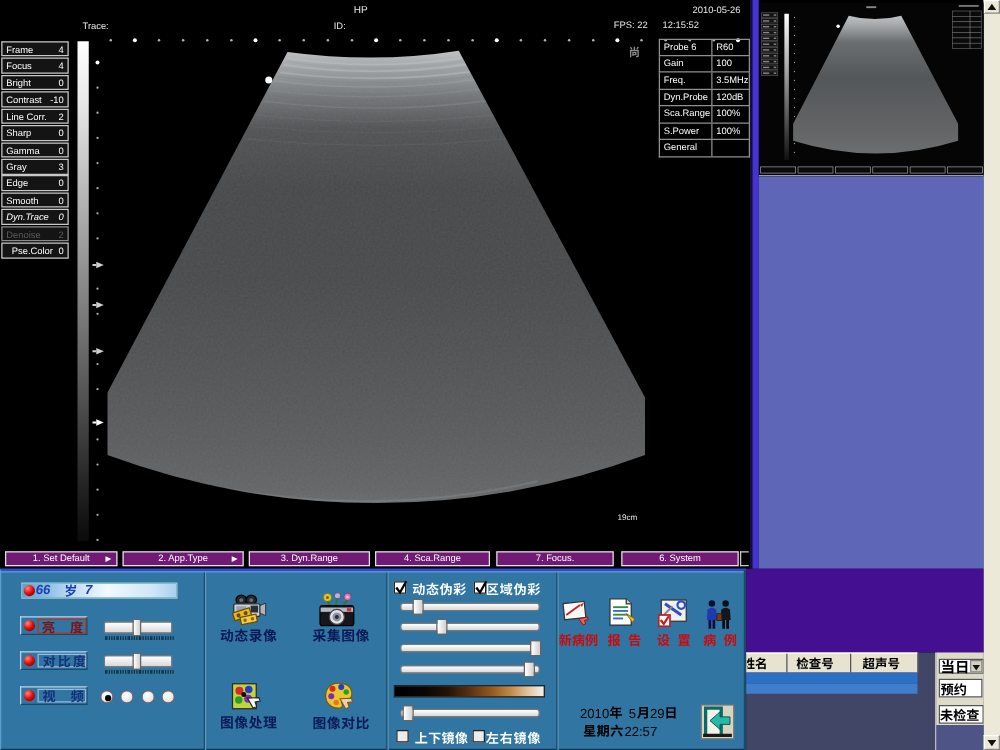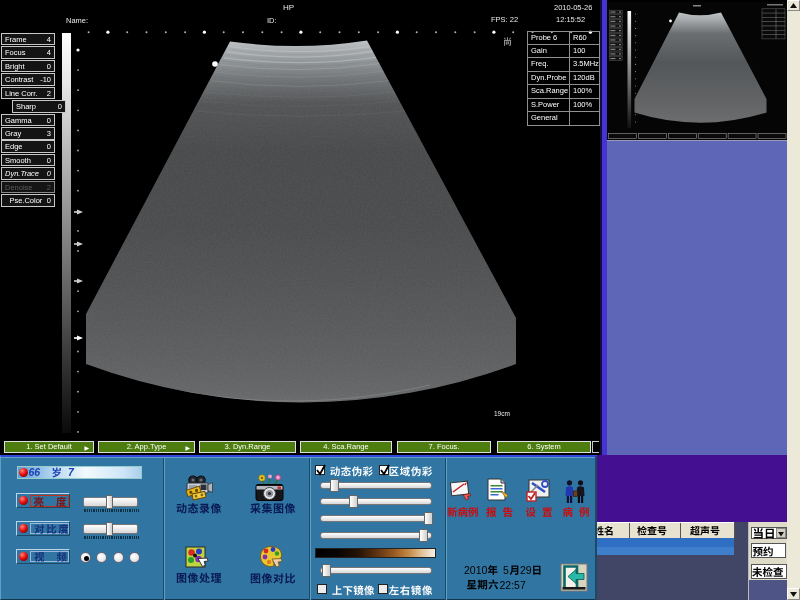--- a/index.html
+++ b/index.html
@@ -1,20 +1,20 @@
 <!DOCTYPE html>
 <html><head><meta charset="utf-8">
 <style>
 *{margin:0;padding:0;box-sizing:border-box}
 html,body{width:800px;height:600px;overflow:hidden;background:#000}
 body{font-family:"Liberation Sans",sans-serif;position:relative}
 .abs{position:absolute}
 .pbox{position:absolute;left:1px;width:54px;height:12.6px;background:#141414;border:1px solid #c8c8c8;color:#fff;font-size:7.5px;line-height:11px;padding:0 3px}
 .pbox .v{float:right}
-.mbtn{position:absolute;top:441px;height:12px;background:#4d7c0f;border:1px solid #e0e0e0;color:#fff;font-size:7.5px;line-height:10px;text-align:center}
+.mbtn{position:absolute;top:441px;height:12px;background:#701a75;border:1px solid #e0e0e0;color:#fff;font-size:7.5px;line-height:10px;text-align:center}
 .itr{position:absolute;left:527px;width:73px;height:13.5px;border:1px solid #909090;border-top:none;color:#fff;font-size:7.5px;line-height:12px}
 .itr .l{position:absolute;left:3px;top:0}
 .itr .r{position:absolute;left:45px;top:0}
 .slider{position:absolute;background:linear-gradient(#ffffff,#d8d8d8);border:1px solid #777;border-radius:2px}
 .thumb{position:absolute;background:linear-gradient(90deg,#fff,#cfcfcf);border:1px solid #666;border-radius:1px}
 .cbx{position:absolute;width:10px;height:10px;background:#fff;border:1px solid #222}
 </style></head><body>
 
 <svg width="0" height="0" style="position:absolute">
     <defs>
@@ -65,24 +65,24 @@
 <path id="u8d85" d="M633 -331H796V-207H633ZM521 -428V-112H916V-428ZM76 -395C75 -224 67 -63 16 37C42 47 92 74 112 89C133 43 148 -12 158 -73C237 39 357 64 544 64H934C942 28 962 -27 980 -54C889 -50 621 -50 544 -51C461 -51 394 -56 339 -73V-233H471V-337H339V-446H484V-491C507 -475 533 -454 546 -441C637 -499 693 -586 716 -713H821C816 -624 809 -586 800 -573C793 -565 783 -564 771 -564C756 -564 725 -564 690 -567C706 -540 718 -497 719 -466C764 -465 806 -466 831 -469C858 -473 879 -481 898 -503C922 -531 931 -604 938 -772C939 -785 939 -813 939 -813H496V-713H603C587 -631 550 -569 484 -527V-551H324V-644H466V-747H324V-849H214V-747H67V-644H214V-551H44V-446H232V-144C210 -172 191 -207 177 -252C179 -296 180 -341 181 -388Z"></path>
 <path id="u91c7" d="M775 -692C744 -613 686 -511 640 -447L740 -402C788 -464 849 -558 898 -644ZM128 -600C168 -543 206 -466 218 -416L328 -463C313 -515 271 -588 229 -643ZM813 -846C627 -812 332 -788 71 -780C83 -751 98 -699 101 -666C365 -674 674 -696 908 -737ZM54 -382V-264H346C261 -175 140 -94 21 -48C50 -22 91 28 111 60C227 5 342 -84 433 -187V86H561V-193C653 -89 770 2 886 57C907 24 947 -26 976 -51C859 -97 736 -177 650 -264H947V-382H561V-466H467L570 -503C562 -551 533 -622 501 -676L392 -639C420 -585 445 -514 452 -466H433V-382Z"></path>
 <path id="u955c" d="M562 -293H811V-249H562ZM562 -405H811V-362H562ZM613 -696H765C759 -672 748 -640 738 -613H642C637 -637 626 -670 613 -696ZM615 -834 632 -791H445V-696H592L514 -680C523 -660 532 -635 537 -613H416V-514H957V-613H842L875 -681L789 -696H935V-791H752C743 -813 732 -838 722 -858ZM457 -479V-175H538C528 -83 498 -31 361 1C384 21 413 65 424 92C595 43 638 -41 651 -175H710V-37C710 48 729 75 814 75C831 75 864 75 880 75C945 75 970 45 979 -61C951 -68 909 -83 887 -98C885 -24 882 -10 868 -10C861 -10 841 -10 835 -10C823 -10 820 -14 820 -38V-175H921V-479ZM51 -361V-253H171V-119C171 -74 134 -36 110 -20C130 5 161 57 170 86C189 65 224 42 416 -73C406 -97 395 -145 390 -177L283 -116V-253H406V-361H283V-458H383V-565H130C150 -590 169 -617 186 -646H394V-754H242C250 -774 259 -795 266 -815L161 -847C132 -759 80 -674 20 -619C38 -591 67 -529 75 -504L101 -530V-458H171V-361Z"></path>
 <path id="u96c6" d="M438 -279V-227H48V-132H335C243 -81 124 -39 15 -16C40 9 74 54 92 83C209 50 338 -11 438 -83V88H557V-87C656 -15 784 45 901 78C917 50 951 5 976 -18C871 -41 756 -83 667 -132H952V-227H557V-279ZM481 -541V-501H278V-541ZM465 -825C475 -803 486 -777 495 -753H334C351 -778 366 -803 381 -828L259 -852C213 -765 132 -661 21 -582C48 -566 86 -528 105 -503C124 -518 142 -533 159 -549V-262H278V-288H926V-380H596V-422H858V-501H596V-541H857V-619H596V-661H902V-753H619C608 -785 590 -824 572 -855ZM481 -619H278V-661H481ZM481 -422V-380H278V-422Z"></path>
 <path id="u9884" d="M651 -477V-294C651 -200 621 -74 400 0C428 21 460 60 475 84C723 -10 763 -162 763 -293V-477ZM724 -66C780 -17 858 51 894 94L977 13C937 -28 856 -93 801 -138ZM67 -581C114 -551 175 -513 226 -478H26V-372H175V-41C175 -30 171 -27 157 -26C143 -26 96 -26 54 -27C69 5 85 54 90 88C157 88 207 85 244 67C282 49 291 17 291 -39V-372H351C340 -325 327 -279 316 -246L405 -227C428 -287 455 -381 477 -465L403 -481L387 -478H341L367 -513C348 -527 322 -543 294 -561C350 -617 409 -694 451 -763L379 -813L358 -807H50V-703H283C260 -670 234 -637 209 -612L130 -658ZM488 -634V-151H599V-527H815V-155H932V-634H754L778 -706H971V-811H456V-706H650L638 -634Z"></path>
 <path id="u9891" d="M105 -402C89 -331 60 -258 22 -209C46 -197 89 -171 108 -155C147 -210 184 -297 204 -381ZM534 -604V-133H633V-516H833V-137H937V-604H766L801 -690H957V-794H512V-690H689C681 -661 670 -631 659 -604ZM686 -477C685 -150 682 -50 449 9C469 29 495 69 503 95C624 61 692 14 731 -62C793 -14 871 50 908 92L977 19C934 -24 849 -89 787 -134L745 -92C779 -180 783 -302 783 -477ZM406 -389C390 -314 366 -252 333 -200V-448H505V-553H353V-646H482V-743H353V-850H248V-553H184V-763H90V-553H30V-448H224V-145H292C230 -75 144 -29 28 0C51 23 76 62 87 93C330 16 453 -115 508 -367Z"></path>
 </defs>
   </svg>
 <div class="abs" style="left:283px;top:3px;color:#e8e8e8;font-size:8px">HP</div>
 <div class="abs" style="left:554px;top:3px;color:#e8e8e8;font-size:7.5px">2010-05-26</div>
-<div class="abs" style="left:66px;top:16px;color:#e8e8e8;font-size:7.5px">Name:</div>
+<div class="abs" style="left:66px;top:16px;color:#e8e8e8;font-size:7.5px">Trace:</div>
 <div class="abs" style="left:267px;top:16px;color:#e8e8e8;font-size:7.5px">ID:</div>
 <div class="abs" style="left:491px;top:15px;color:#e8e8e8;font-size:7.5px">FPS: 22</div>
-<div class="abs" style="left:556px;top:15px;color:#e8e8e8;font-size:7.5px">12:15:52</div>
+<div class="abs" style="left:530px;top:15px;color:#e8e8e8;font-size:7.5px">12:15:52</div>
 <svg class="abs" style="left:0;top:0" width="600" height="440" viewBox="0 0 600 440">
 <defs>
 <linearGradient id="fang" x1="0" y1="40" x2="0" y2="410" gradientUnits="userSpaceOnUse">
 <stop offset="0" stop-color="#c2c6c8"></stop>
 <stop offset="0.025" stop-color="#acb0b3"></stop>
 <stop offset="0.06" stop-color="#8f9496"></stop>
 <stop offset="0.10" stop-color="#737678"></stop>
 <stop offset="0.17" stop-color="#505254"></stop>
 <stop offset="0.30" stop-color="#454749"></stop>
 <stop offset="0.50" stop-color="#47494b"></stop>
@@ -186,21 +186,21 @@
     <circle cx="571.1" cy="32.2" r="1.0" fill="#b2b2b2"></circle>
     <circle cx="590.4" cy="32.2" r="1.6" fill="#fff"></circle>
 <circle cx="215" cy="64" r="2.8" fill="#fff"></circle>
 <text x="494" y="416" fill="#e8e8e8" font-size="6.5" font-family="Liberation Sans">19cm</text>
 </svg>
 <div class="pbox" style="top:32.6px;"><span>Frame</span><span class="v">4</span></div>
 <div class="pbox" style="top:46.1px;"><span>Focus</span><span class="v">4</span></div>
 <div class="pbox" style="top:59.6px;"><span>Bright</span><span class="v">0</span></div>
 <div class="pbox" style="top:73.0px;"><span>Contrast</span><span class="v">-10</span></div>
 <div class="pbox" style="top:86.5px;"><span>Line Corr.</span><span class="v">2</span></div>
-<div class="pbox" style="top:100.0px;margin-left:11px;"><span>Sharp</span><span class="v">0</span></div>
+<div class="pbox" style="top:100.0px;"><span>Sharp</span><span class="v">0</span></div>
 <div class="pbox" style="top:113.5px;"><span>Gamma</span><span class="v">0</span></div>
 <div class="pbox" style="top:127.0px;"><span>Gray</span><span class="v">3</span></div>
 <div class="pbox" style="top:140.4px;"><span>Edge</span><span class="v">0</span></div>
 <div class="pbox" style="top:153.9px;"><span>Smooth</span><span class="v">0</span></div>
 <div class="pbox" style="top:167.4px;font-style:italic;"><span>Dyn.Trace</span><span class="v">0</span></div>
 <div class="pbox" style="top:180.9px;color:#5a5a5a;border-color:#8a8a8a;"><span>Denoise</span><span class="v">2</span></div>
 <div class="pbox" style="top:194.4px;text-align:center;"><span>Pse.Color</span><span class="v">0</span></div>
 <div class="itr" style="top:31.0px;border-top:1px solid #909090;">
     <span class="l">Probe 6</span>
     <span class="r">R60</span>

